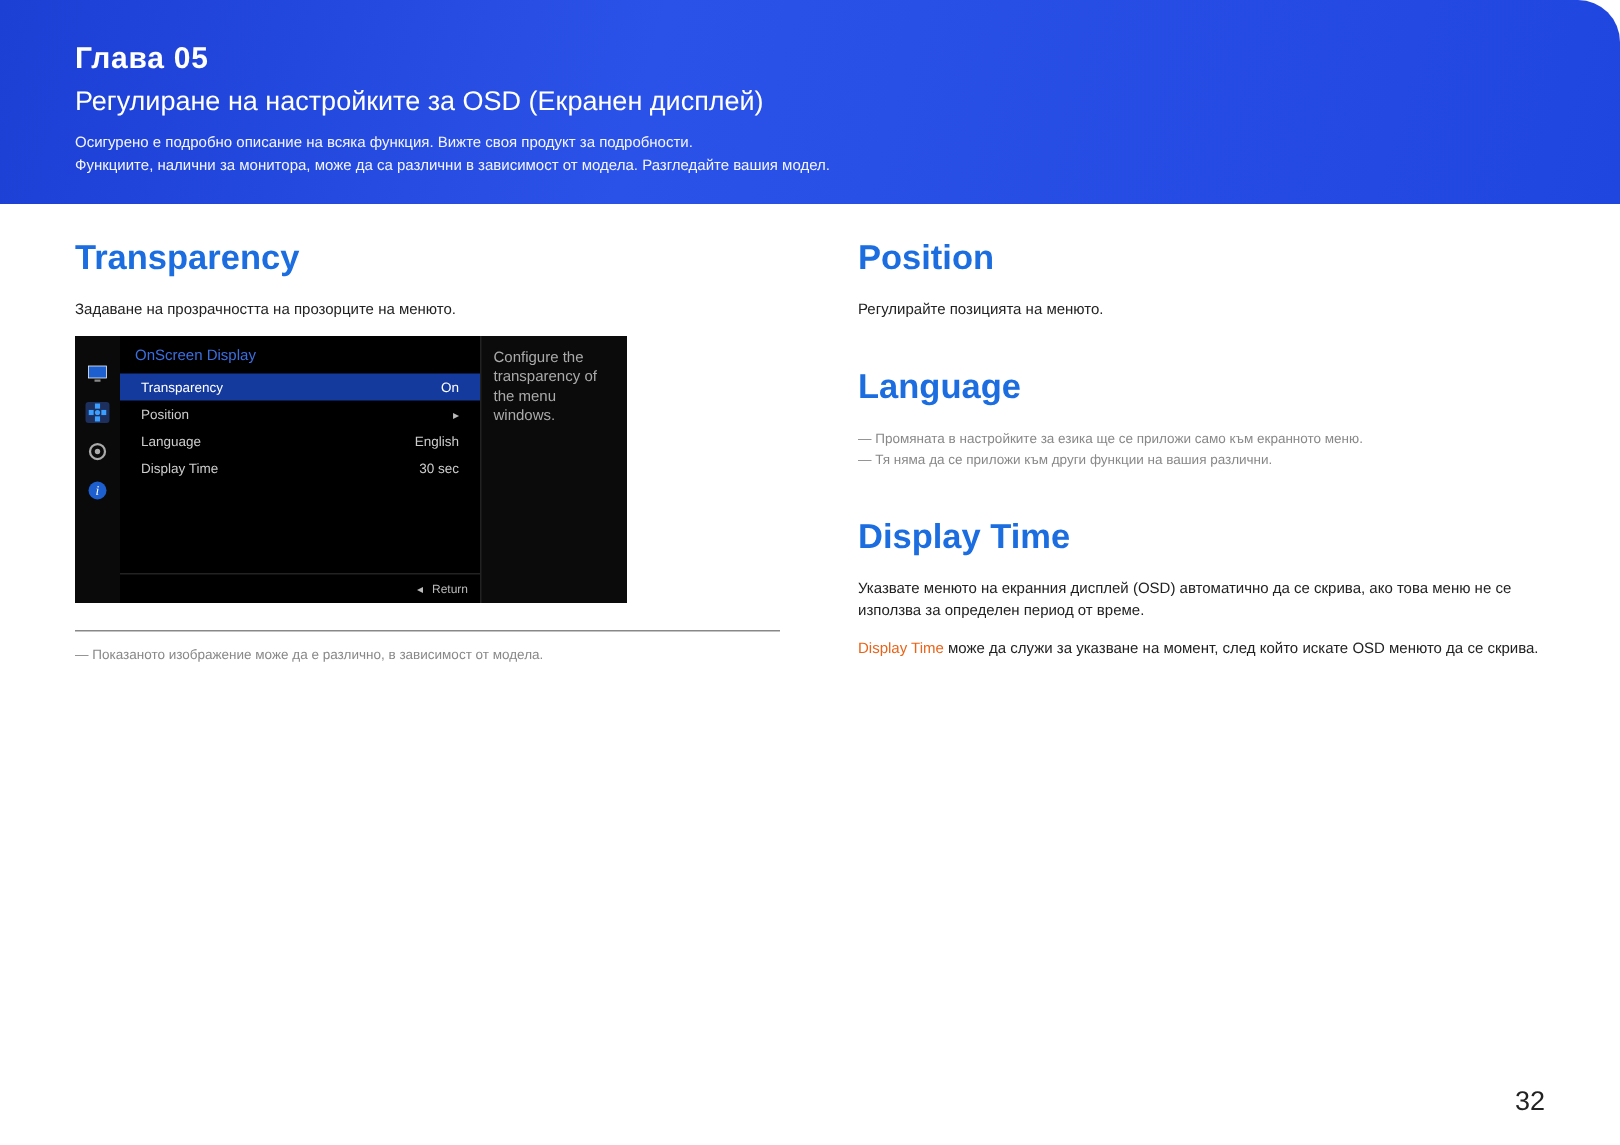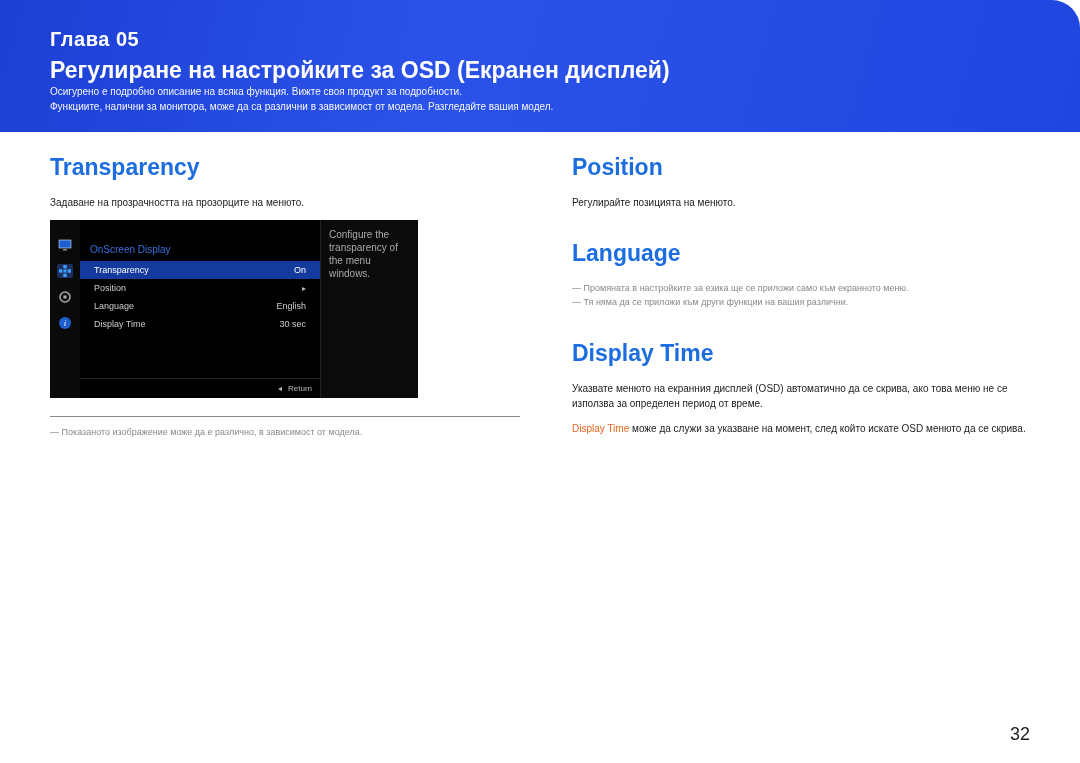--- a/index.html
+++ b/index.html
@@ -12,21 +12,21 @@
     overflow: hidden;
   }
   .header {
     position: relative;
     padding: 28px 50px 18px 50px;
     color: #fff;
     background: linear-gradient(105deg, #1c3fd4 0%, #2b52e8 40%, #2046e0 100%);
     border-top-right-radius: 28px;
   }
   .chapter { font-size: 20px; font-weight: 700; letter-spacing: 0.5px; margin-bottom: 6px; }
-  .title { font-size: 23px; font-weight: 700; margin-bottom: 0; }
+  .title { font-size: 18px; font-weight: 400; margin-bottom: 10px; }
   .header-note { font-size: 10px; line-height: 1.5; opacity: 0.95; }
 
   .content {
     display: flex;
     padding: 22px 50px 0 50px;
     gap: 52px;
   }
   .col { flex: 1; }
   .col-left { flex: 0 0 470px; }
   .col-right { flex: 1; }
@@ -55,21 +55,21 @@
     align-items: center;
     padding-top: 18px;
     gap: 12px;
   }
   .side-icon {
     width: 16px; height: 14px; display:flex; align-items:center; justify-content:center;
   }
   .side-icon svg { display:block; }
   .side-sel { background:#1d2f5c; border-radius:2px; padding:2px; }
 
-  .osd-main { flex: 1; display:flex; flex-direction:column;margin-top:16px; }
+  .osd-main { flex: 1; display:flex; flex-direction:column; }
   .osd-title { color:#3b6fe0; font-size:10px; padding: 8px 10px 6px; }
   .osd-rows { }
   .osd-row {
     display:flex; justify-content:space-between; align-items:center;
     color:#ccc; font-size:9px; padding:4px 14px; height:18px;
   }
   .osd-row.selected { background:#143a9e; color:#fff; }
   .osd-row .arrow { font-size:8px; color:#bbb; }
   .osd-footer {
     margin-top:auto; height:20px; border-top:1px solid #222;

